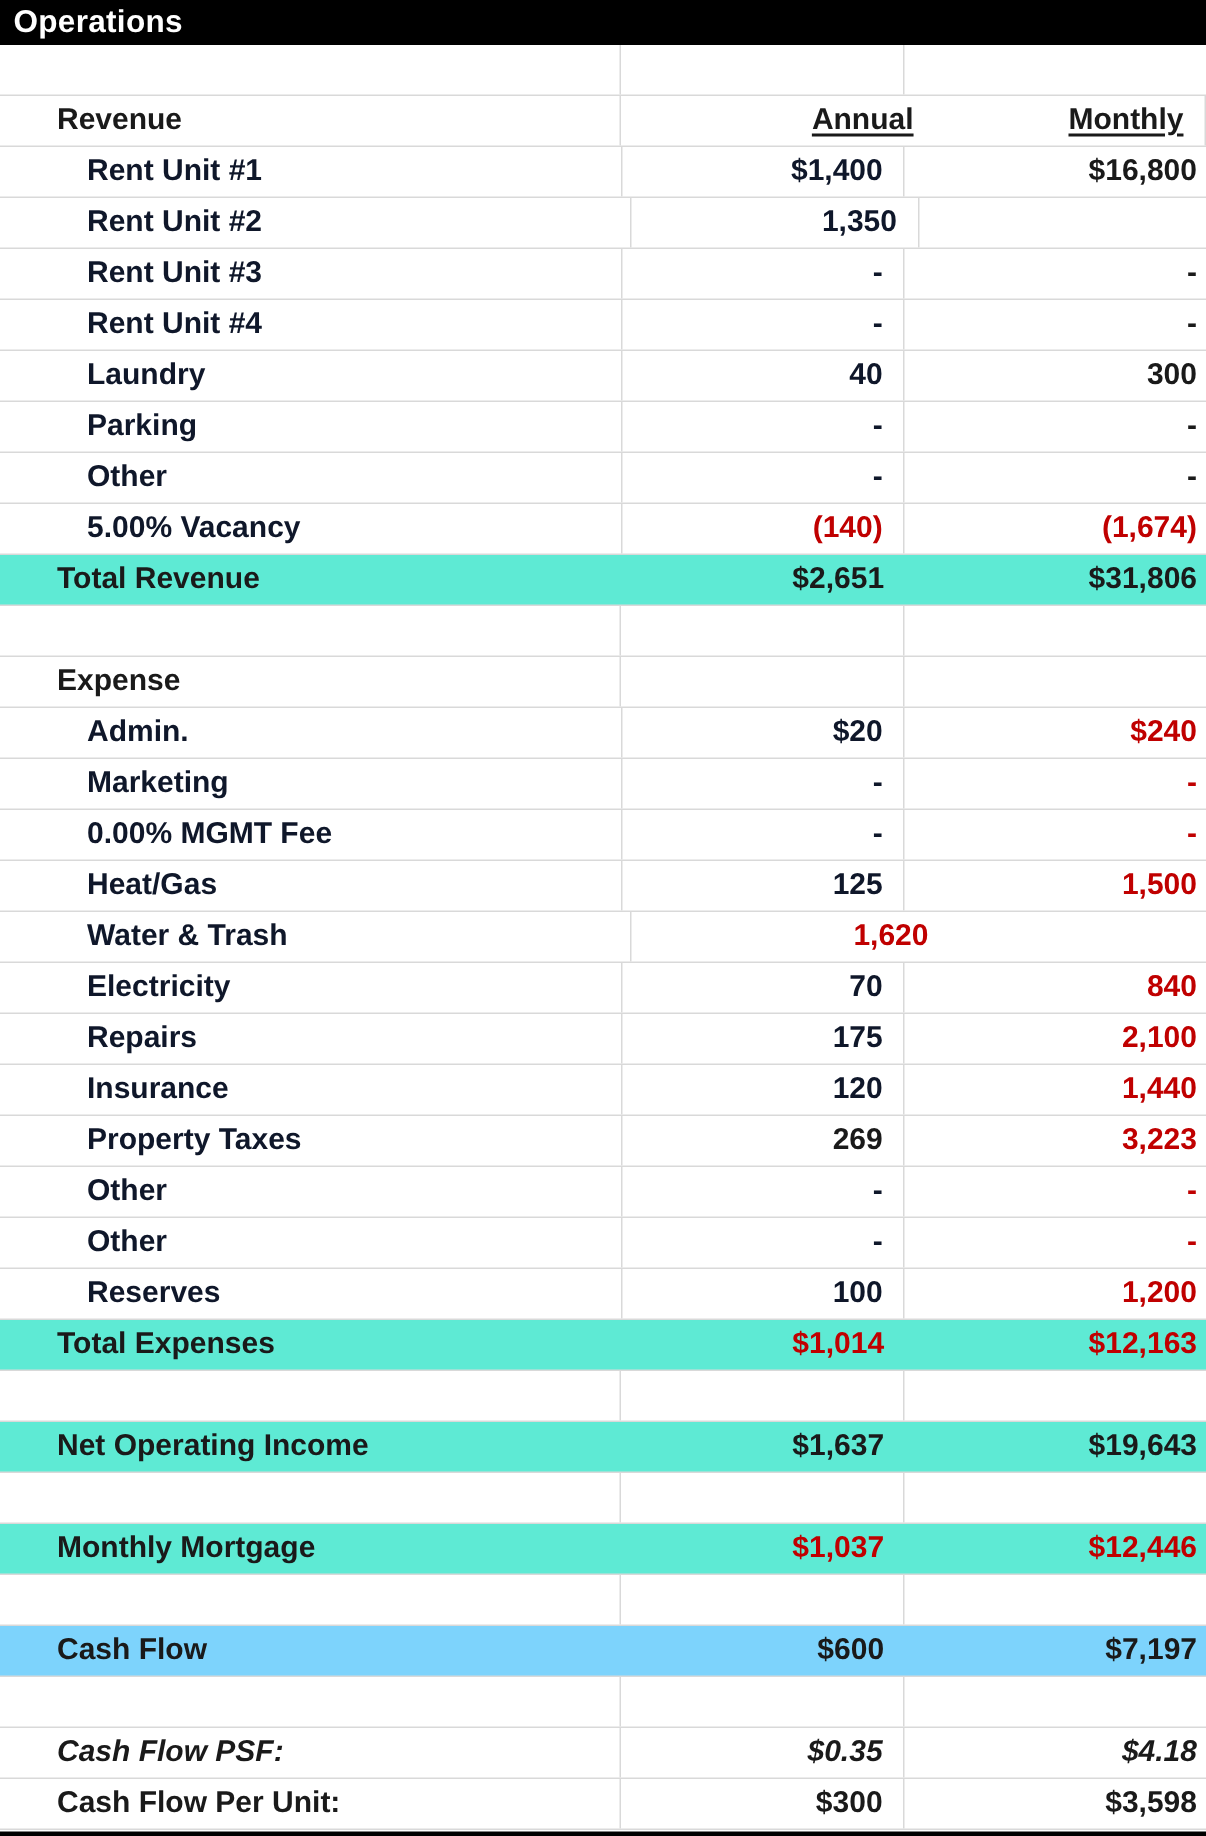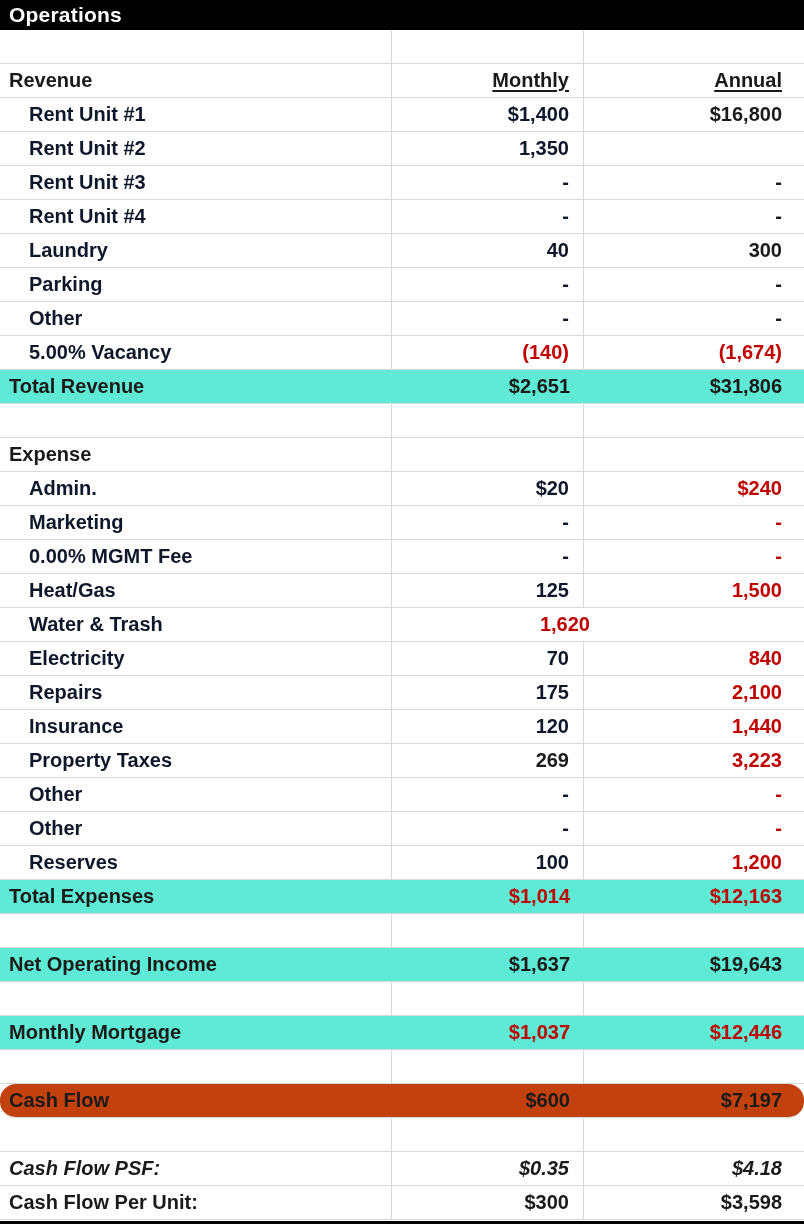--- a/index.html
+++ b/index.html
@@ -37,29 +37,29 @@
     line-height:33px;
   }
   .cell{
     box-sizing:border-box;
     height:100%;
     display:flex;
     align-items:center;
     white-space:nowrap;
     overflow:hidden;
   }
-  .c-label{width:392px;padding-left:9px;justify-content:flex-start;}
+  .c-label{width:392px;padding-left:9px;justify-content:flex-start;margin-left:29px;}
   .c-month{width:192px;padding-right:14px;justify-content:flex-end;}
   .c-annual{width:204px;padding-right:6px;justify-content:flex-end;}
   
   .row:not(.filled) .c-label,
   .row:not(.filled) .c-month{border-right:1px solid #d9d9d9;}
   .item .c-label{padding-left:29px;}
   .bg-gray{background:#5eead4;}
-  .bg-green{background:#c2410c;border-radius:16px;}
+  .bg-green{background:#7dd3fc;}
   .t-brown{color:#0f172a;}
   .t-red{color:#c00000;}
   .t-black{color:#1a1a1a;}
   .underline{
     text-decoration:underline;
     text-decoration-thickness:2px;
     text-underline-offset:3px;
   }
   .italic{font-style:italic;}
 </style>
@@ -71,22 +71,22 @@
     <span>Operations</span>
   </div>
   <div id="rows">
       <div class="row spacer">
         <div class="cell c-label t-black"></div>
         <div class="cell c-month t-black"></div>
         <div class="cell c-annual t-black"></div>
       </div>
       <div class="row header">
         <div class="cell c-label t-black">Revenue</div>
+        <div class="cell c-annual t-black underline">Annual</div>
         <div class="cell c-month t-black underline">Monthly</div>
-        <div class="cell c-annual t-black underline">Annual</div>
       </div>
       <div class="row item">
         <div class="cell c-label t-brown">Rent Unit #1</div>
         <div class="cell c-month t-brown">$1,400</div>
         <div class="cell c-annual t-black">$16,800</div>
       </div>
       <div class="row item">
         <div class="cell c-label t-brown">Rent Unit #2</div>
         <div class="cell c-month t-brown">1,350</div>
       </div>

